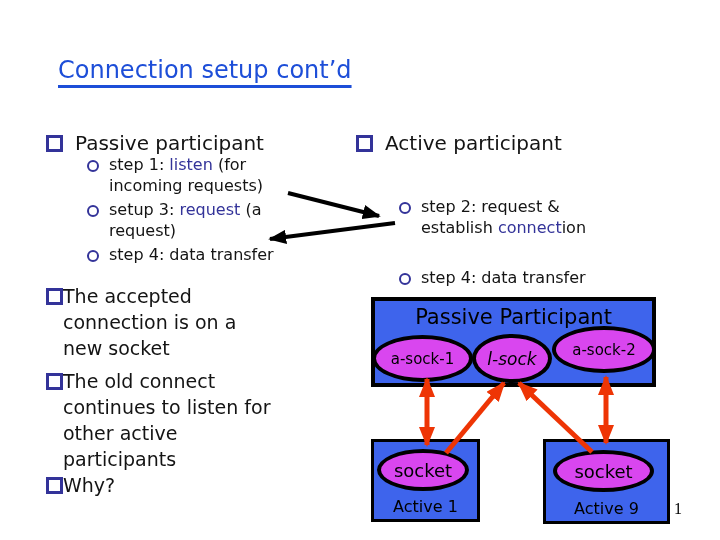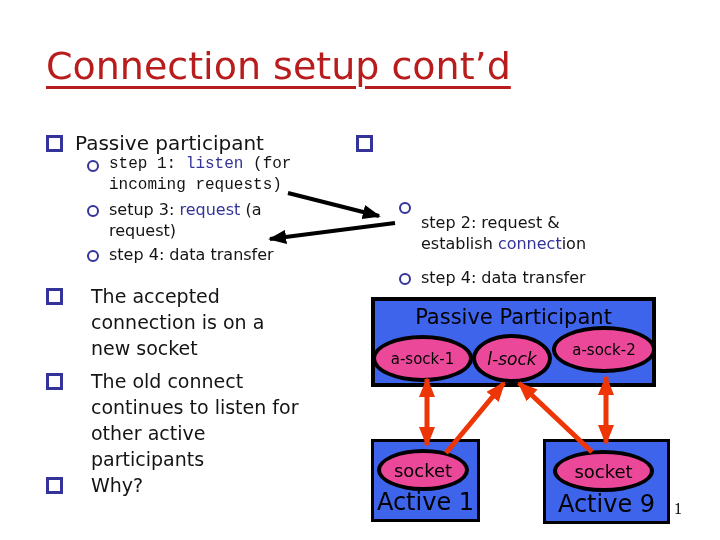--- a/index.html
+++ b/index.html
@@ -1,77 +1,77 @@
 <!DOCTYPE html>
 <html><head>
 <meta charset="utf-8">
 <style>
   html,body { margin:0; padding:0; background:#ffffff; }
   .slide {
     position:relative; width:720px; height:540px; background:#ffffff;
     font-family:"DejaVu Sans", sans-serif; color:#141414; overflow:hidden;
   }
   .title {
-    position:absolute; left:46px; top:44px; margin:0;
-    font-size:38px; font-weight:400; color:#b91c1c;
+    position:absolute; left:46px; top:44px; margin:12px;
+    font-size:24px; font-weight:400; color:#1d4ed8;
     text-decoration:underline; text-decoration-thickness:3px; text-underline-offset:7px;
   }
   .row { position:absolute; display:flex; align-items:flex-start; }
   .sq {
     width:11px; height:11px; border:3px solid #333399; background:#ffffff;
     margin-top:5px; flex:none;
   }
   .circ {
     width:8px; height:8px; border:2px solid #333399; background:#ffffff;
     border-radius:50%; margin-top:6px; flex:none;
   }
   .t1  { font-size:20px; line-height:26px; margin-left:12px; }
-  .t1b { font-size:19px; line-height:26px; margin-left:28px; }
+  .t1b { font-size:19px; line-height:26px; margin-left:0; }
   .t2  { font-size:16px; line-height:21px; margin-left:10px; }
   .kw  { color:#333399; }
   .pbox {
     position:absolute; left:371px; top:297px; width:285px; height:90px;
     background:#3E64EC; border:4px solid #000; box-sizing:border-box; z-index:1;
   }
   .pbox-label { text-align:center; font-size:21px; color:#000; margin-top:4px; }
   .ell {
-    position:absolute; background:#ec4899; border:4px solid #000; border-radius:50%;
+    position:absolute; background:#d946ef; border:4px solid #000; border-radius:50%;
     box-sizing:border-box; display:flex; align-items:center; justify-content:center;
     color:#000; z-index:2;
   }
   .ell-asock { font-size:15px; }
   .ell-lsock { font-size:17px;font-style:italic; }
   .ell-socket { font-size:18px; }
   .abox {
     position:absolute; background:#3E64EC; border:3px solid #000;
     box-sizing:border-box; z-index:1;
   }
   .abox-label {
     position:absolute; left:0; width:100%; bottom:3px; text-align:center;
-    font-size:24px; color:#000;
+    font-size:16px; color:#000;
   }
   .overlay { position:absolute; left:0; top:0; z-index:3; pointer-events:none; }
   .pagenum {
     position:absolute; left:674px; top:500px; z-index:4;
     font-family:"Liberation Serif", serif; font-size:16px; color:#000;
   }
 </style>
 </head>
 <body>
 
 <div class="slide">
 
   <h1 class="title">Connection setup cont’d</h1>
 
   <div class="row" style="left:46px; top:130px;">
     <span class="sq"></span>
     <span class="t1">Passive participant</span>
   </div>
 
-  <div class="row" style="left:87px; top:154px;font-family:Liberation Mono, monospace;">
+  <div class="row" style="left:87px; top:154px;">
     <span class="circ"></span>
     <span class="t2" style="width:185px;"><span>step 1: </span><span class="kw">listen</span><span> (for incoming requests)</span></span>
   </div>
 
   <div class="row" style="left:87px; top:199px;">
     <span class="circ"></span>
     <span class="t2" style="width:185px;"><span>setup 3: </span><span class="kw">request</span><span> (a request)</span></span>
   </div>
 
   <div class="row" style="left:87px; top:244px;">
@@ -89,25 +89,26 @@
     <span class="t1b" style="width:215px;">The old connect continues to listen for other active participants</span>
   </div>
 
   <div class="row" style="left:46px; top:472px;">
     <span class="sq"></span>
     <span class="t1b">Why?</span>
   </div>
 
   <div class="row" style="left:356px; top:130px;">
     <span class="sq"></span>
+    <span class="t1">Active participant</span>
   </div>
 
   <div class="row" style="left:399px; top:196px;">
     <span class="circ"></span>
-    <span class="t2" style="width:190px;margin-top:16px;"><span>step 2: request &amp; establish </span><span class="kw">connect</span><span>ion</span></span>
+    <span class="t2" style="width:190px;"><span>step 2: request &amp; establish </span><span class="kw">connect</span><span>ion</span></span>
   </div>
 
   <div class="row" style="left:399px; top:267px;">
     <span class="circ"></span>
     <span class="t2" style="width:190px;">step 4: data transfer</span>
   </div>
 
   <div class="pbox">
     <div class="pbox-label">Passive Participant</div>
   </div>

